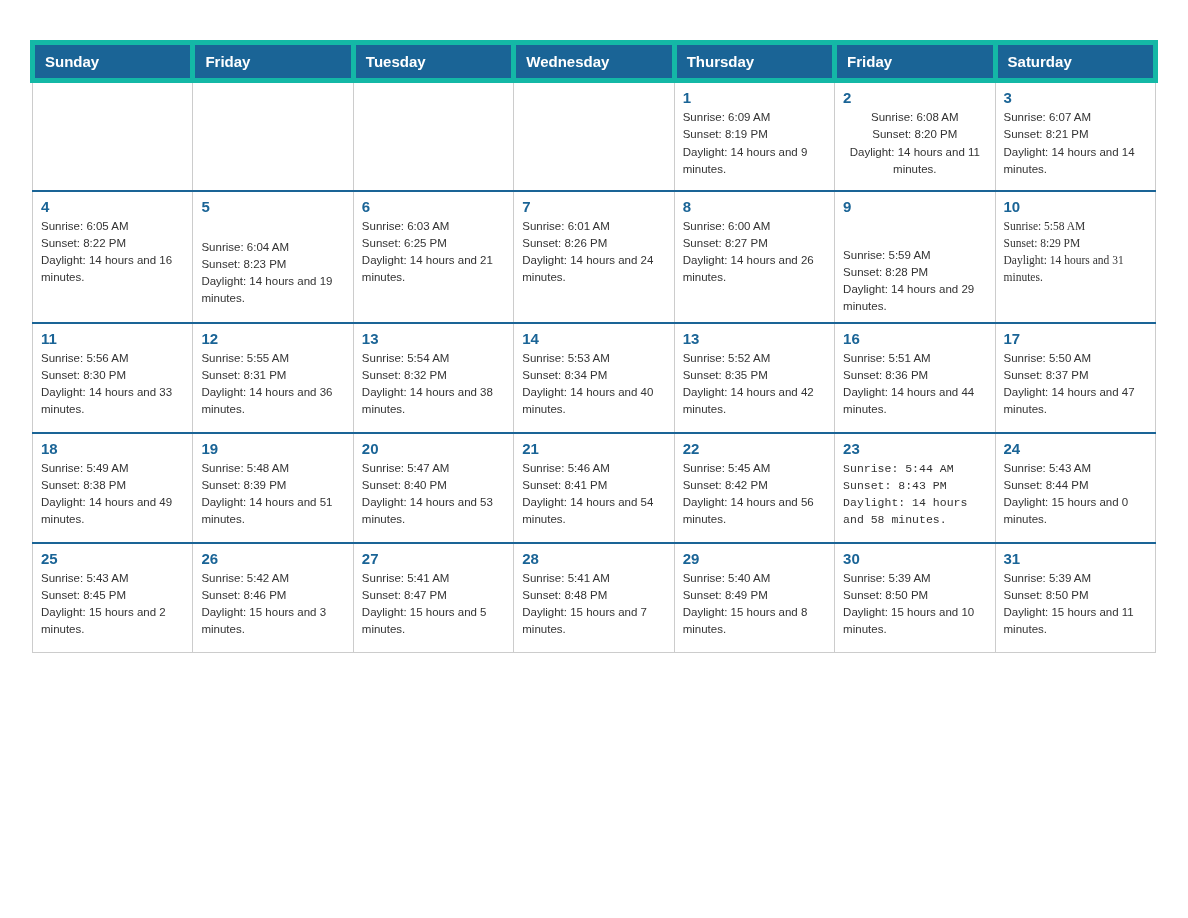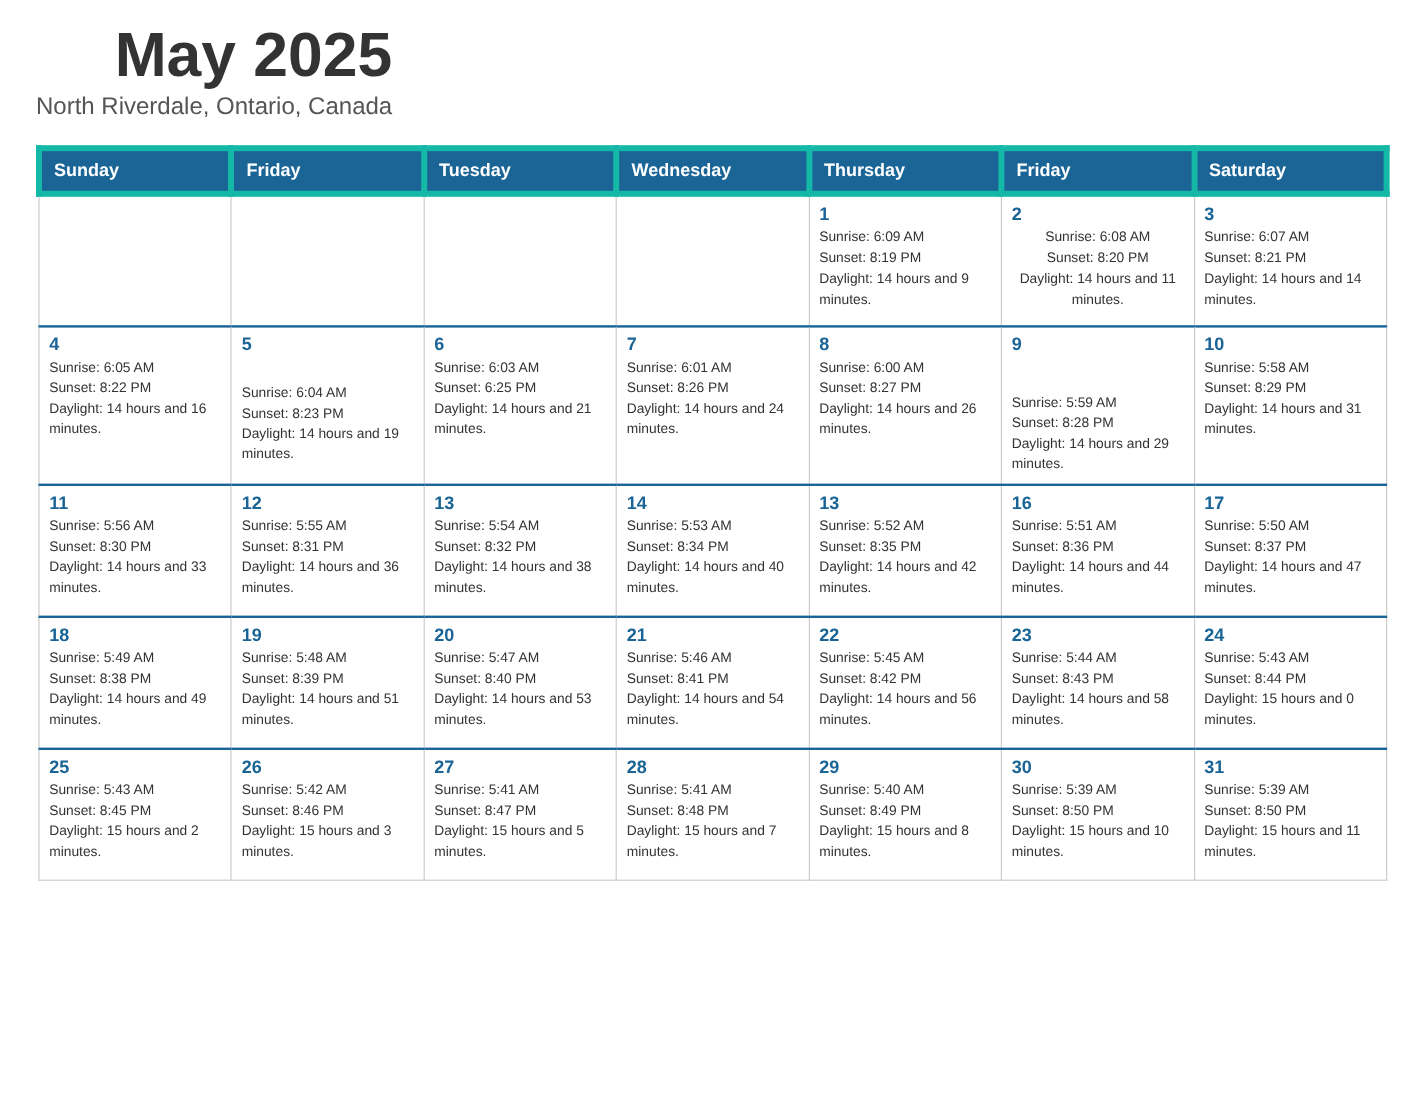--- a/index.html
+++ b/index.html
@@ -94,24 +94,20 @@
       background: #fff;
     }
     tr.week-row td {
       border-top: 2px solid #1a6496;
     }
   </style>
 </head>
 <body>
 
 <div class="header">
-  <div class="title-section">
-    <div class="month-title">May 2025</div>
-    <div class="location-title">North Riverdale, Ontario, Canada</div>
-  </div>
 </div>
 
 <table class="calendar">
   <thead>
     <tr>
     <th>Sunday</th>
         <th>Friday</th>
         <th>Tuesday</th>
         <th>Wednesday</th>
         <th>Thursday</th>
@@ -176,21 +172,21 @@
 Daylight: 14 hours and 26 minutes.</div>
         </td>
         <td>
           <div class="day-number">9</div>
           <div class="day-info" style="white-space: pre-line; margin-top: 32px;">Sunrise: 5:59 AM
 Sunset: 8:28 PM
 Daylight: 14 hours and 29 minutes.</div>
         </td>
         <td>
           <div class="day-number">10</div>
-          <div class="day-info" style="white-space: pre-line;">Sunrise: 5:58 AM
+          <div class="day-info" style="white-space: pre-line; font-family: Liberation Serif, serif;">Sunrise: 5:58 AM
 Sunset: 8:29 PM
 Daylight: 14 hours and 31 minutes.</div>
         </td>
       </tr>
       <tr class="week-row">
         <td>
           <div class="day-number">11</div>
           <div class="day-info" style="white-space: pre-line;">Sunrise: 5:56 AM
 Sunset: 8:30 PM
 Daylight: 14 hours and 33 minutes.</div>
@@ -258,21 +254,21 @@
 Daylight: 14 hours and 54 minutes.</div>
         </td>
         <td>
           <div class="day-number">22</div>
           <div class="day-info" style="white-space: pre-line;">Sunrise: 5:45 AM
 Sunset: 8:42 PM
 Daylight: 14 hours and 56 minutes.</div>
         </td>
         <td>
           <div class="day-number">23</div>
-          <div class="day-info" style="white-space: pre-line;">Sunrise: 5:44 AM
+          <div class="day-info" style="white-space: pre-line; font-family: Liberation Mono, monospace;">Sunrise: 5:44 AM
 Sunset: 8:43 PM
 Daylight: 14 hours and 58 minutes.</div>
         </td>
         <td>
           <div class="day-number">24</div>
           <div class="day-info" style="white-space: pre-line;">Sunrise: 5:43 AM
 Sunset: 8:44 PM
 Daylight: 15 hours and 0 minutes.</div>
         </td>
       </tr>

